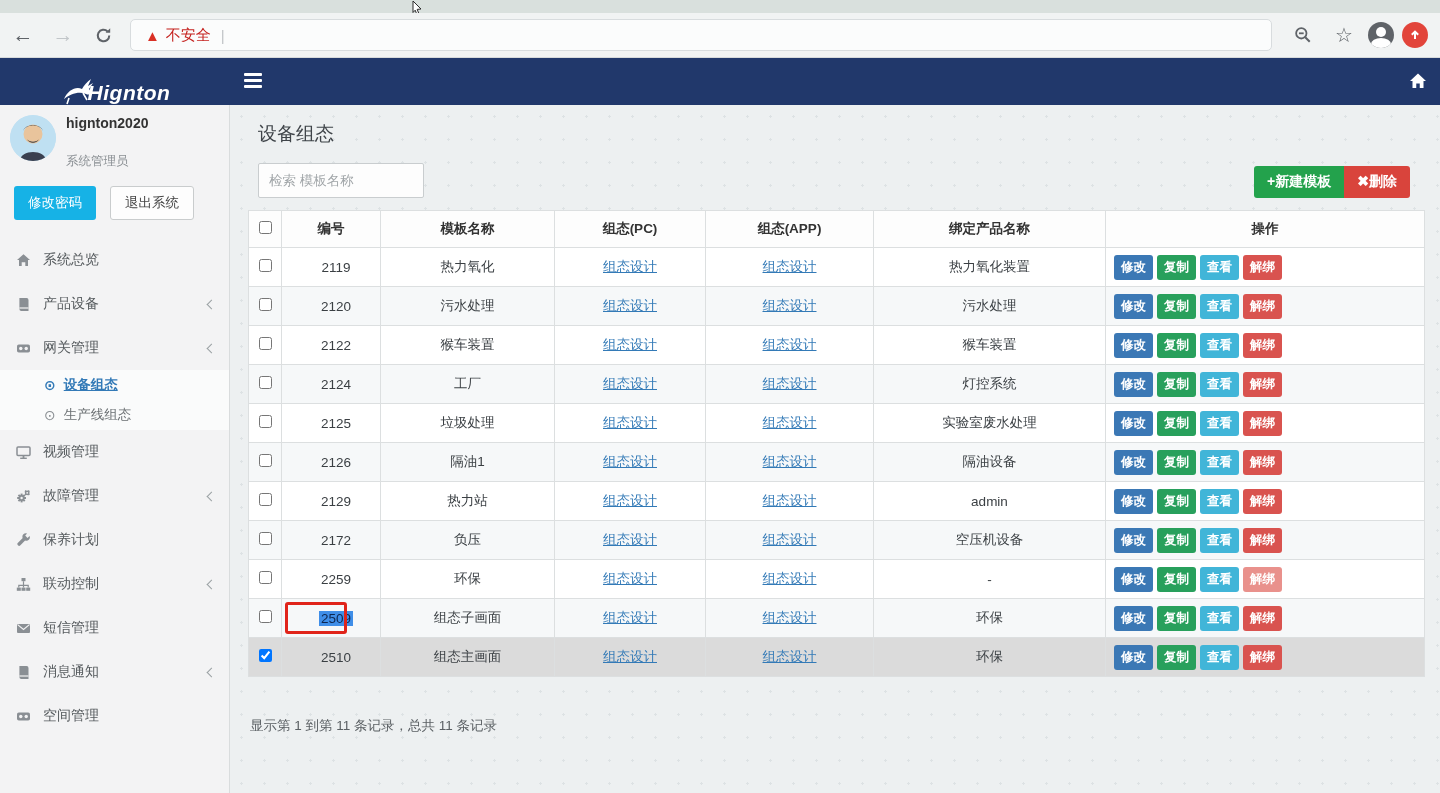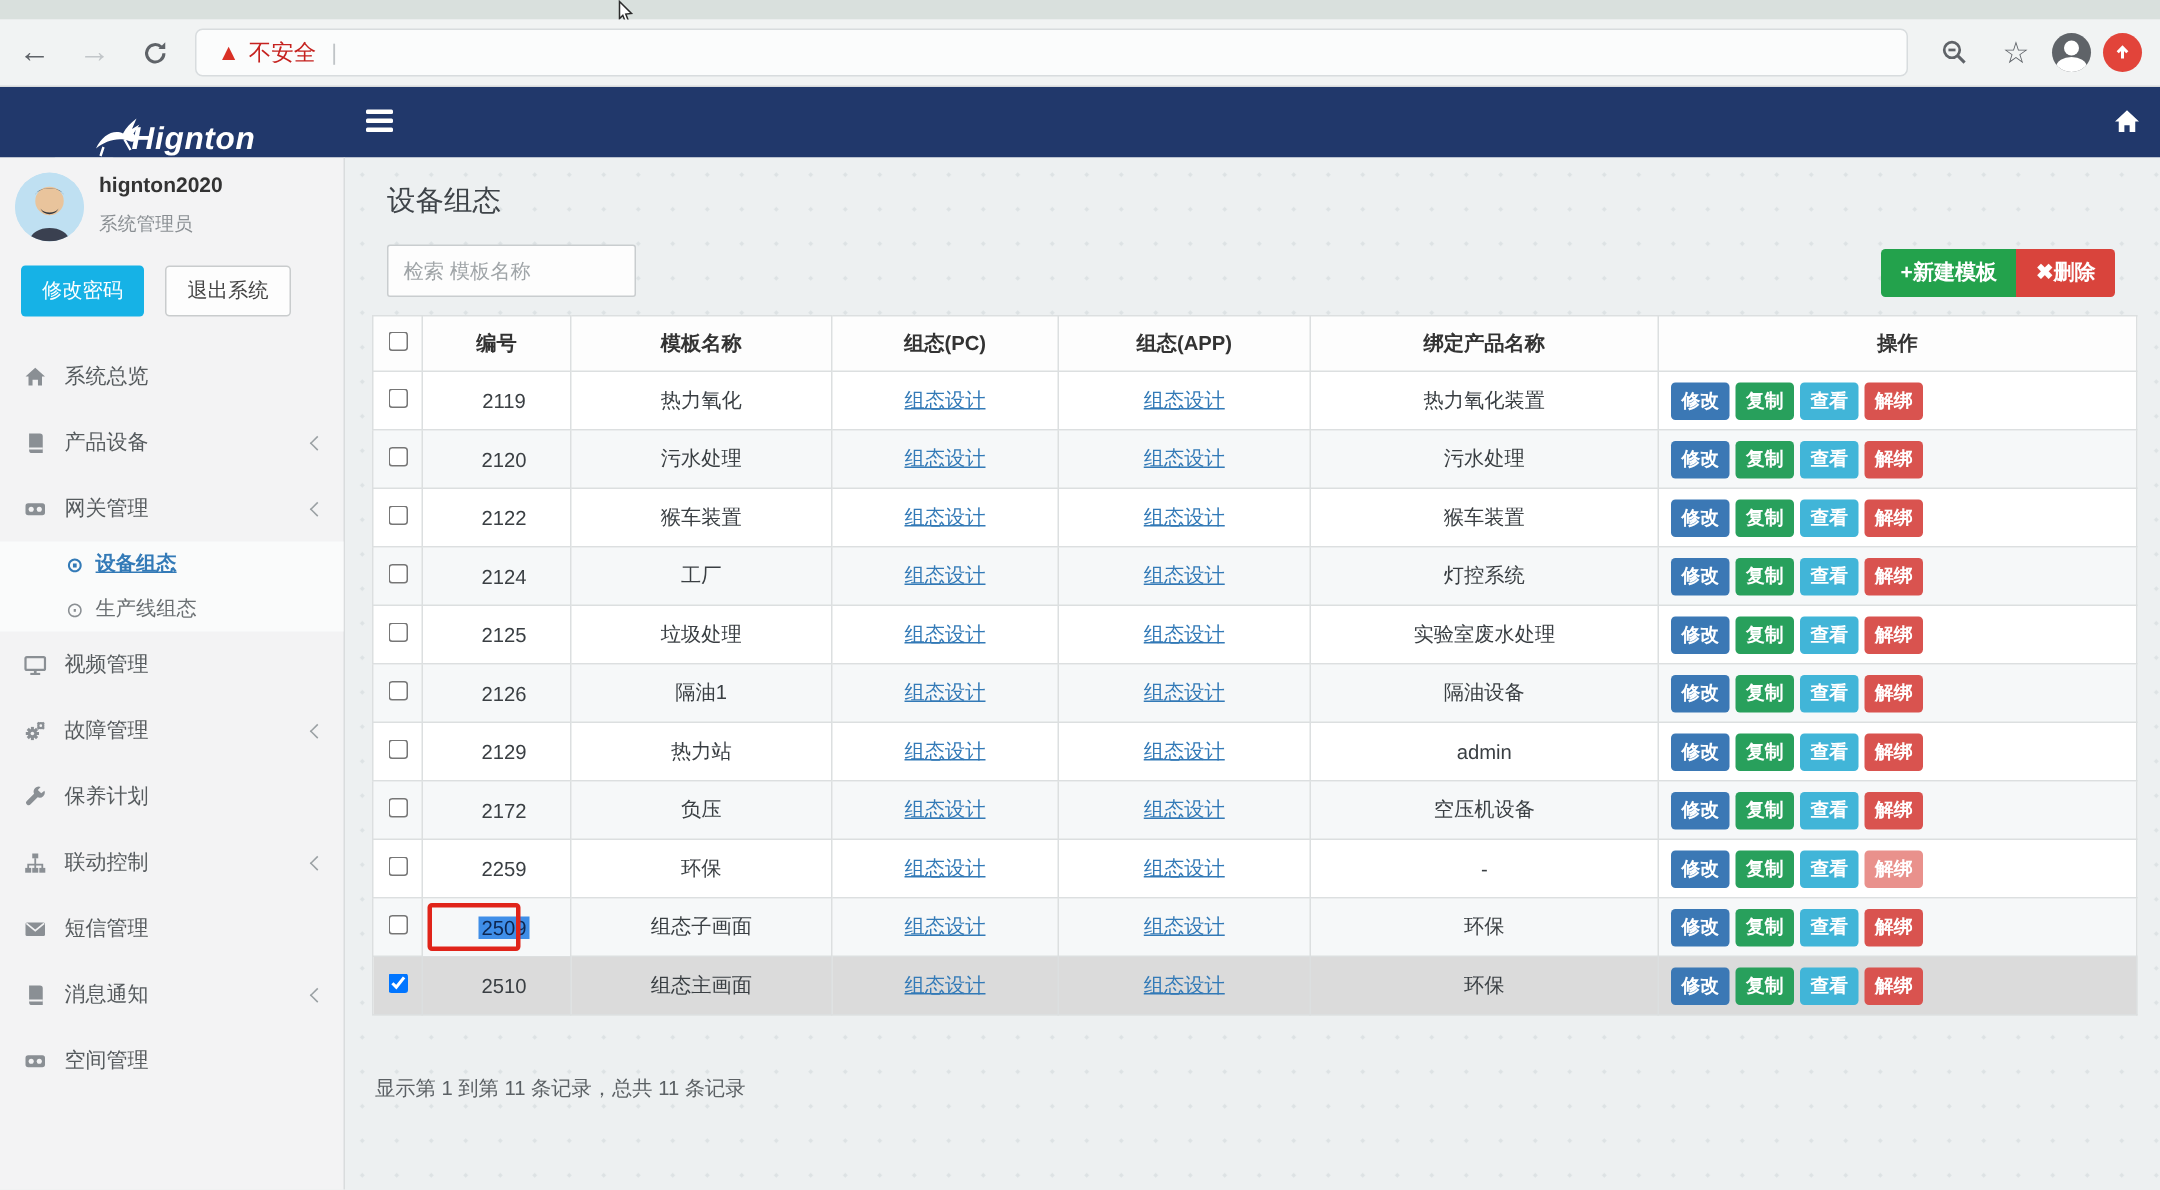--- a/index.html
+++ b/index.html
@@ -34,21 +34,21 @@
   .brand-sub { position:absolute; left:36px; bottom:-4px; width:40px; height:4px; background:rgba(255,255,255,.45); border-radius:1px; }
   .hamburger { position:absolute; left:244px; top:15px; width:18px; height:16px; cursor:pointer; }
   .hamburger i { display:block; height:3px; background:#fff; margin-bottom:3px; border-radius:1px; }
   .nav-home { position:absolute; right:12px; top:13px; cursor:pointer; }
 
   
   .sidebar { position:absolute; left:0; top:105px; width:230px; height:688px; background:#f3f3f4; border-right:1px solid #d9dcdd; }
   .user-card { display:flex; align-items:flex-start; padding:10px 10px 4px 10px; gap:10px; }
   .user-avatar { width:46px; height:46px; border-radius:50%; overflow:hidden; flex:0 0 46px; background:#bfe0f2; }
   .user-name { font-size:14px; font-weight:bold; color:#333; }
-  .user-role { font-size:12.5px; color:#8a8f93; margin-top:10px; }
+  .user-role { font-size:12.5px; color:#8a8f93; margin-top:22px; }
   .user-btns { display:flex; gap:14px; padding:12px 14px 0 14px; }
   .btn-pass { background:#16b2e6; color:#fff; border:none; font-size:13.5px; padding:7px 14px; border-radius:3px; cursor:pointer; }
   .btn-logout { background:#fdfdfd; color:#444; border:1px solid #c9cccd; font-size:13.5px; padding:7px 14px; border-radius:3px; cursor:pointer; }
   .menu { list-style:none; margin-top:18px; }
   .menu-item { height:44px; display:flex; align-items:center; padding:0 14px 0 16px; color:#565b5e;
     font-size:14px; cursor:pointer; position:relative; }
   .menu-item .mi-label { margin-left:12px; flex:1; }
   .menu-item.active { background:#dadcdd; border-left:4px solid #21386b; padding-left:12px; color:#444; }
   .chev { width:7px; height:7px; border-left:1.6px solid #9aa0a3; border-bottom:1.6px solid #9aa0a3; }
   .chev.left { transform:rotate(45deg); }

